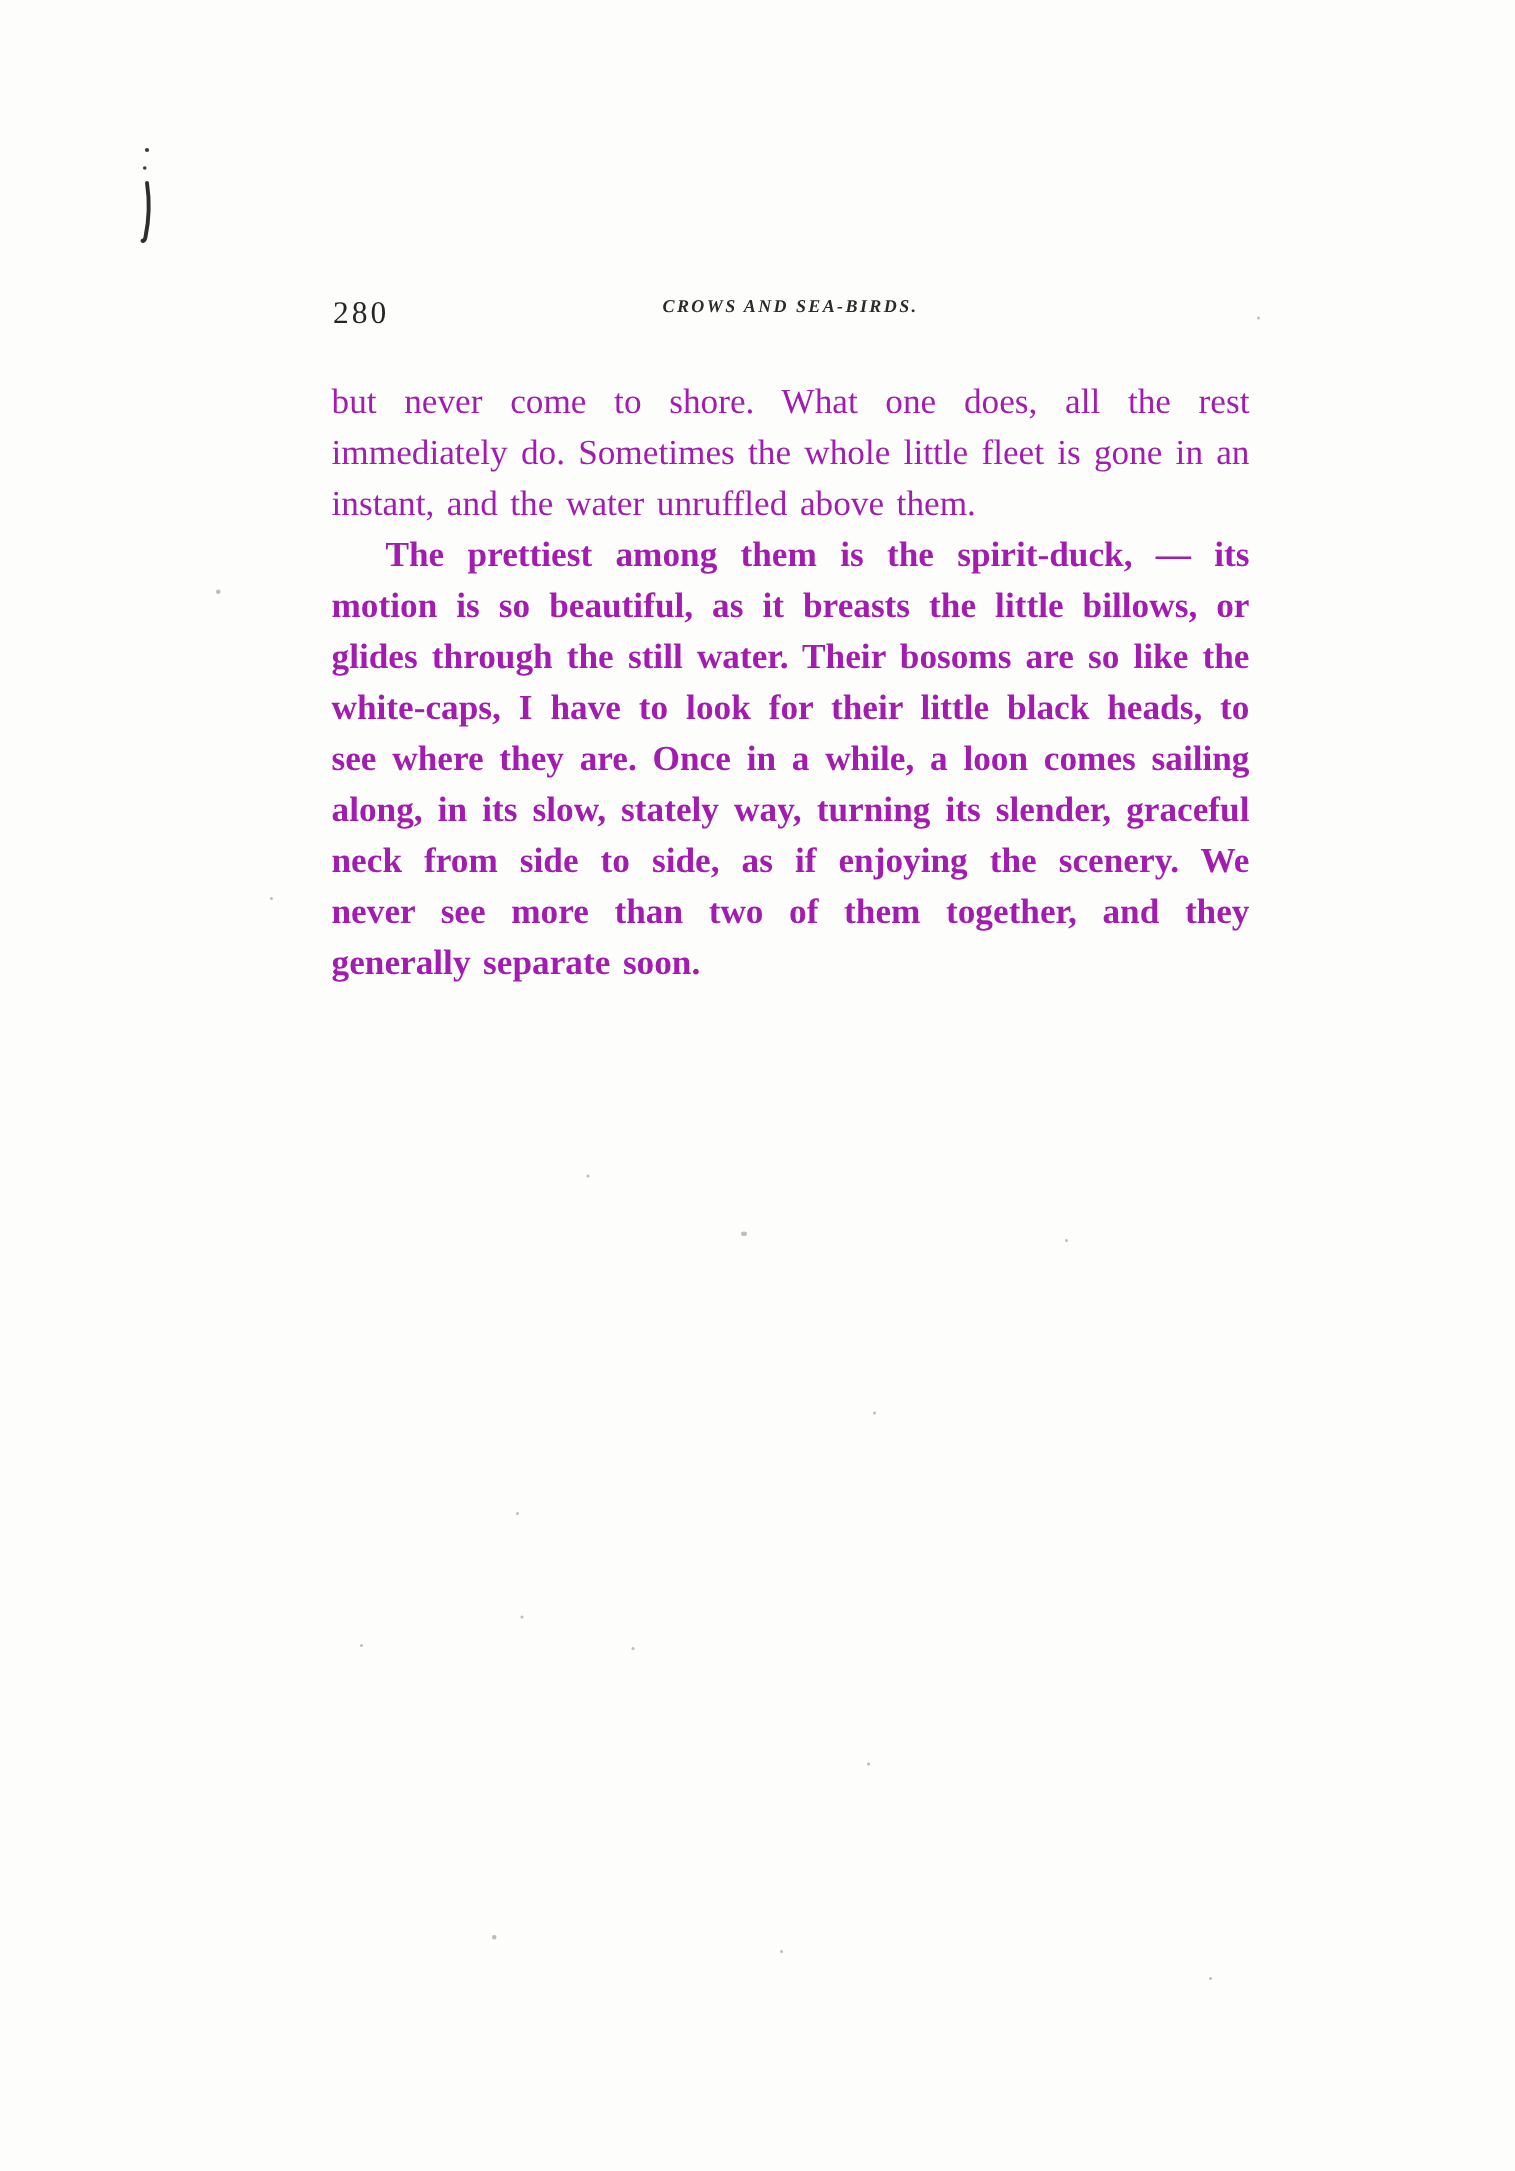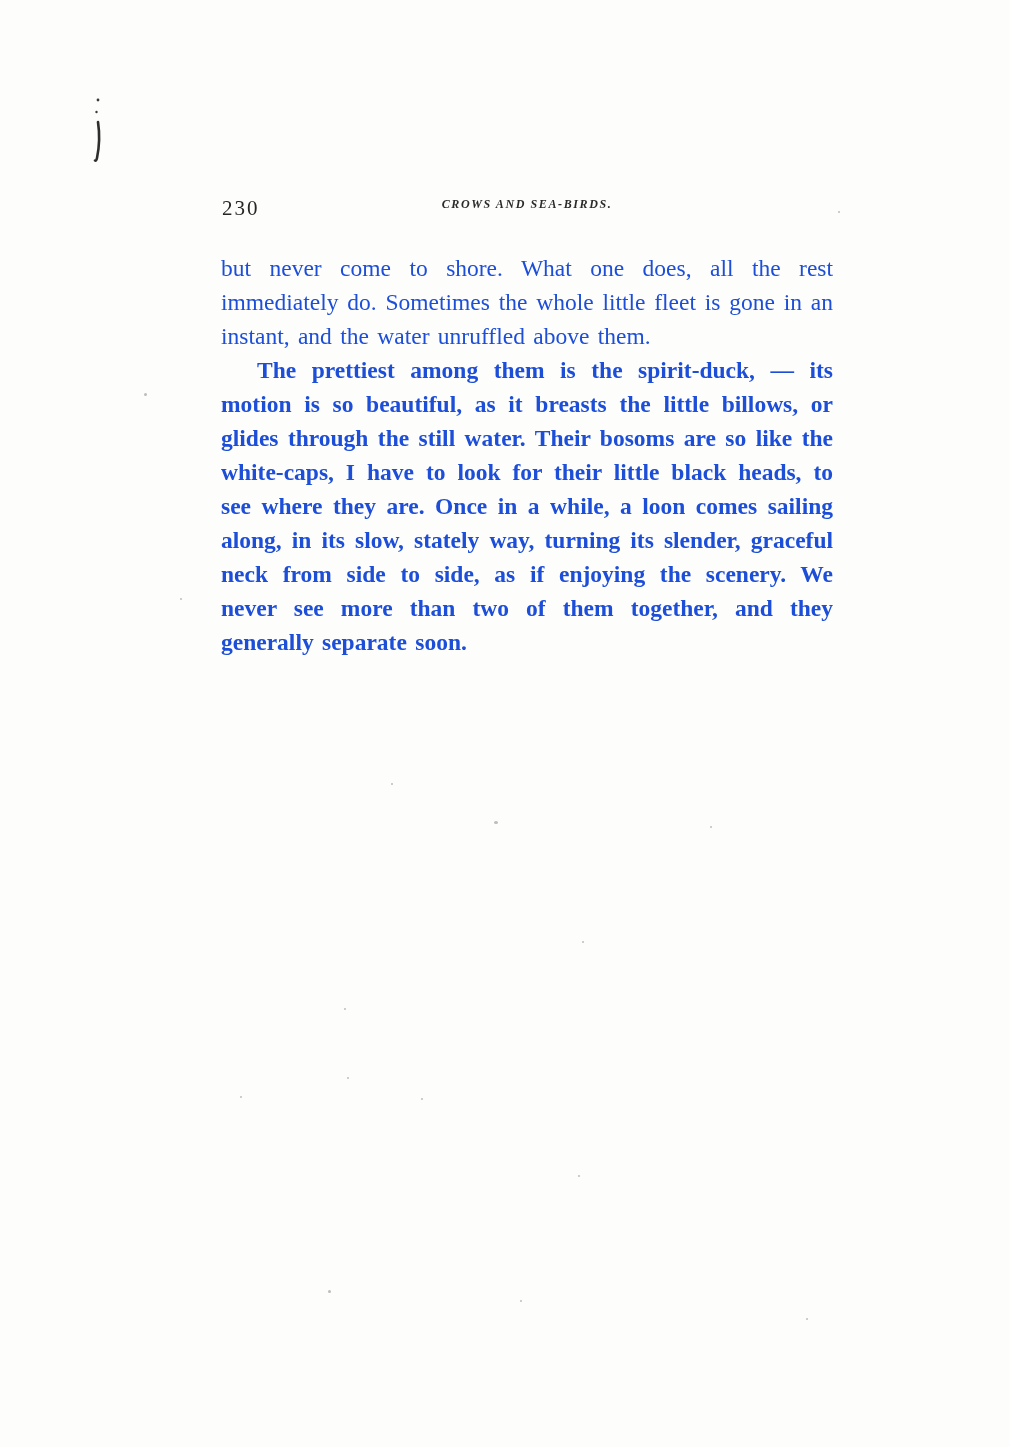--- a/index.html
+++ b/index.html
@@ -52,21 +52,21 @@
 
   
   .body-text {
     position: absolute;
     top: 251px;
     left: 221px;
     width: 612px;
     font-size: 23.5px;
     line-height: 34px;
     text-align: justify;
-    color: #1d4ed8;
+    color: #a21caf;
     word-spacing: 2.5px;
   }
   .para {
     margin: 0;
   }
   .para.indent {
     text-indent: 36px;
     font-weight: bold;
   }
 
@@ -114,21 +114,21 @@
 
   <div class="stray-mark">
     <svg width="20" height="70" viewBox="0 0 20 70" xmlns="http://www.w3.org/2000/svg">
       <circle cx="10" cy="4" r="1.4" fill="#3a3a3a"></circle>
       <circle cx="8.5" cy="16" r="1.2" fill="#3a3a3a"></circle>
       <path d="M10 26 C 11.5 36, 11.5 50, 9 62 C 8.6 64, 7.8 65, 7 64.5" stroke="#2e2e2e" stroke-width="2.6" fill="none" stroke-linecap="round"></path>
     </svg>
   </div>
 
   <div class="page-header">
-    <span class="page-number">230</span>
+    <span class="page-number">280</span>
     <span class="running-title">CROWS AND SEA-BIRDS.</span>
   </div>
 
   <div class="body-text">
     <p class="para no-indent">but never come to shore.  What one does, all the rest immediately do.  Sometimes the whole little fleet is gone in an instant, and the water unruffled above them.</p>
     <p class="para indent">The prettiest among them is the spirit-duck, — its motion is so beautiful, as it breasts the little billows, or glides through the still water.  Their bosoms are so like the white-caps, I have to look for their little black heads, to see where they are.  Once in a while, a loon comes sailing along, in its slow, stately way, turning its slender, graceful neck from side to side, as if enjoying the scenery.  We never see more than two of them together, and they generally separate soon.</p>
   </div>
 
   <span class="speck s1"></span>
   <span class="speck s2"></span>

